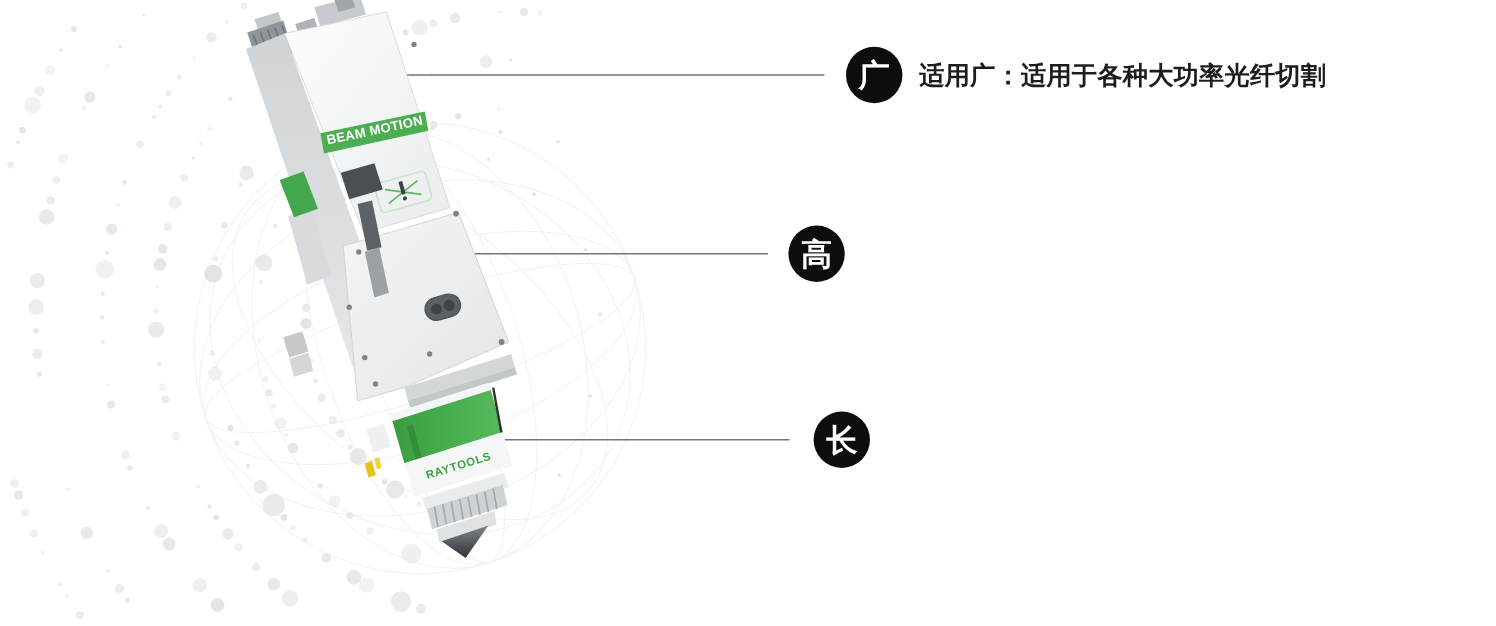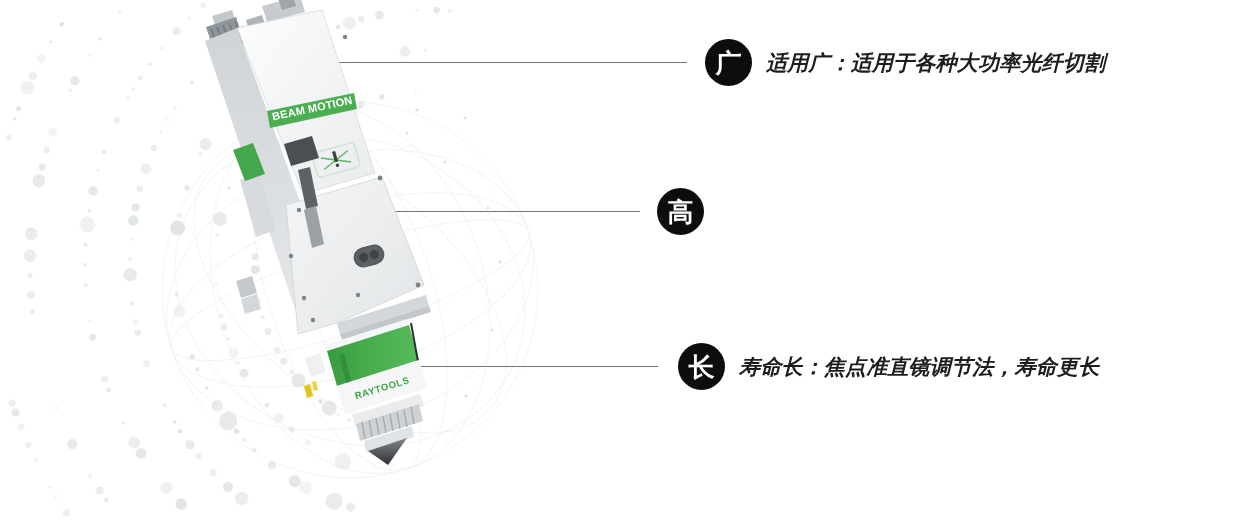--- a/index.html
+++ b/index.html
@@ -3,21 +3,21 @@
 <meta charset="utf-8">
 <style>
   html,body{margin:0;padding:0;}
   .stage{position:relative;width:1247px;height:522px;background:#ffffff;overflow:hidden;
          font-family:"Liberation Sans",sans-serif;}
   svg{position:absolute;left:0;top:0;}
   .callout{position:absolute;display:flex;align-items:center;}
   .badge{width:47px;height:47px;border-radius:50%;background:#0d0d0d;display:flex;
          align-items:center;justify-content:center;flex:0 0 auto;}
   .badge span{color:#fff;font-size:26px;font-weight:bold;line-height:1;}
-  .label{margin-left:14px;font-size:21px;color:#1d1d1d;font-weight:600;letter-spacing:0.2px;white-space:nowrap;font-style:italic;}
+  .label{margin-left:14px;font-size:21px;color:#1d1d1d;font-weight:600;letter-spacing:0.2px;white-space:nowrap;}
 </style>
 </head>
 <body>
 
 <div class="stage">
 
 <svg width="1247" height="522" viewBox="0 0 1247 522">
   <defs>
     <linearGradient id="gradFace" x1="0" y1="0" x2="1" y2="1">
       <stop offset="0" stop-color="#fcfdfd"></stop>
@@ -337,16 +337,15 @@
 </div>
 <div class="callout" style="left:657px;top:188px;">
   <div class="badge">
         <span>高</span>
       </div>
 </div>
 <div class="callout" style="left:678px;top:343px;">
   <div class="badge">
         <span>长</span>
       </div>
-  <div class="label">寿命长：焦点准直镜调节法，寿命更长</div>
 </div>
 
 </div>
 
 </body></html>

